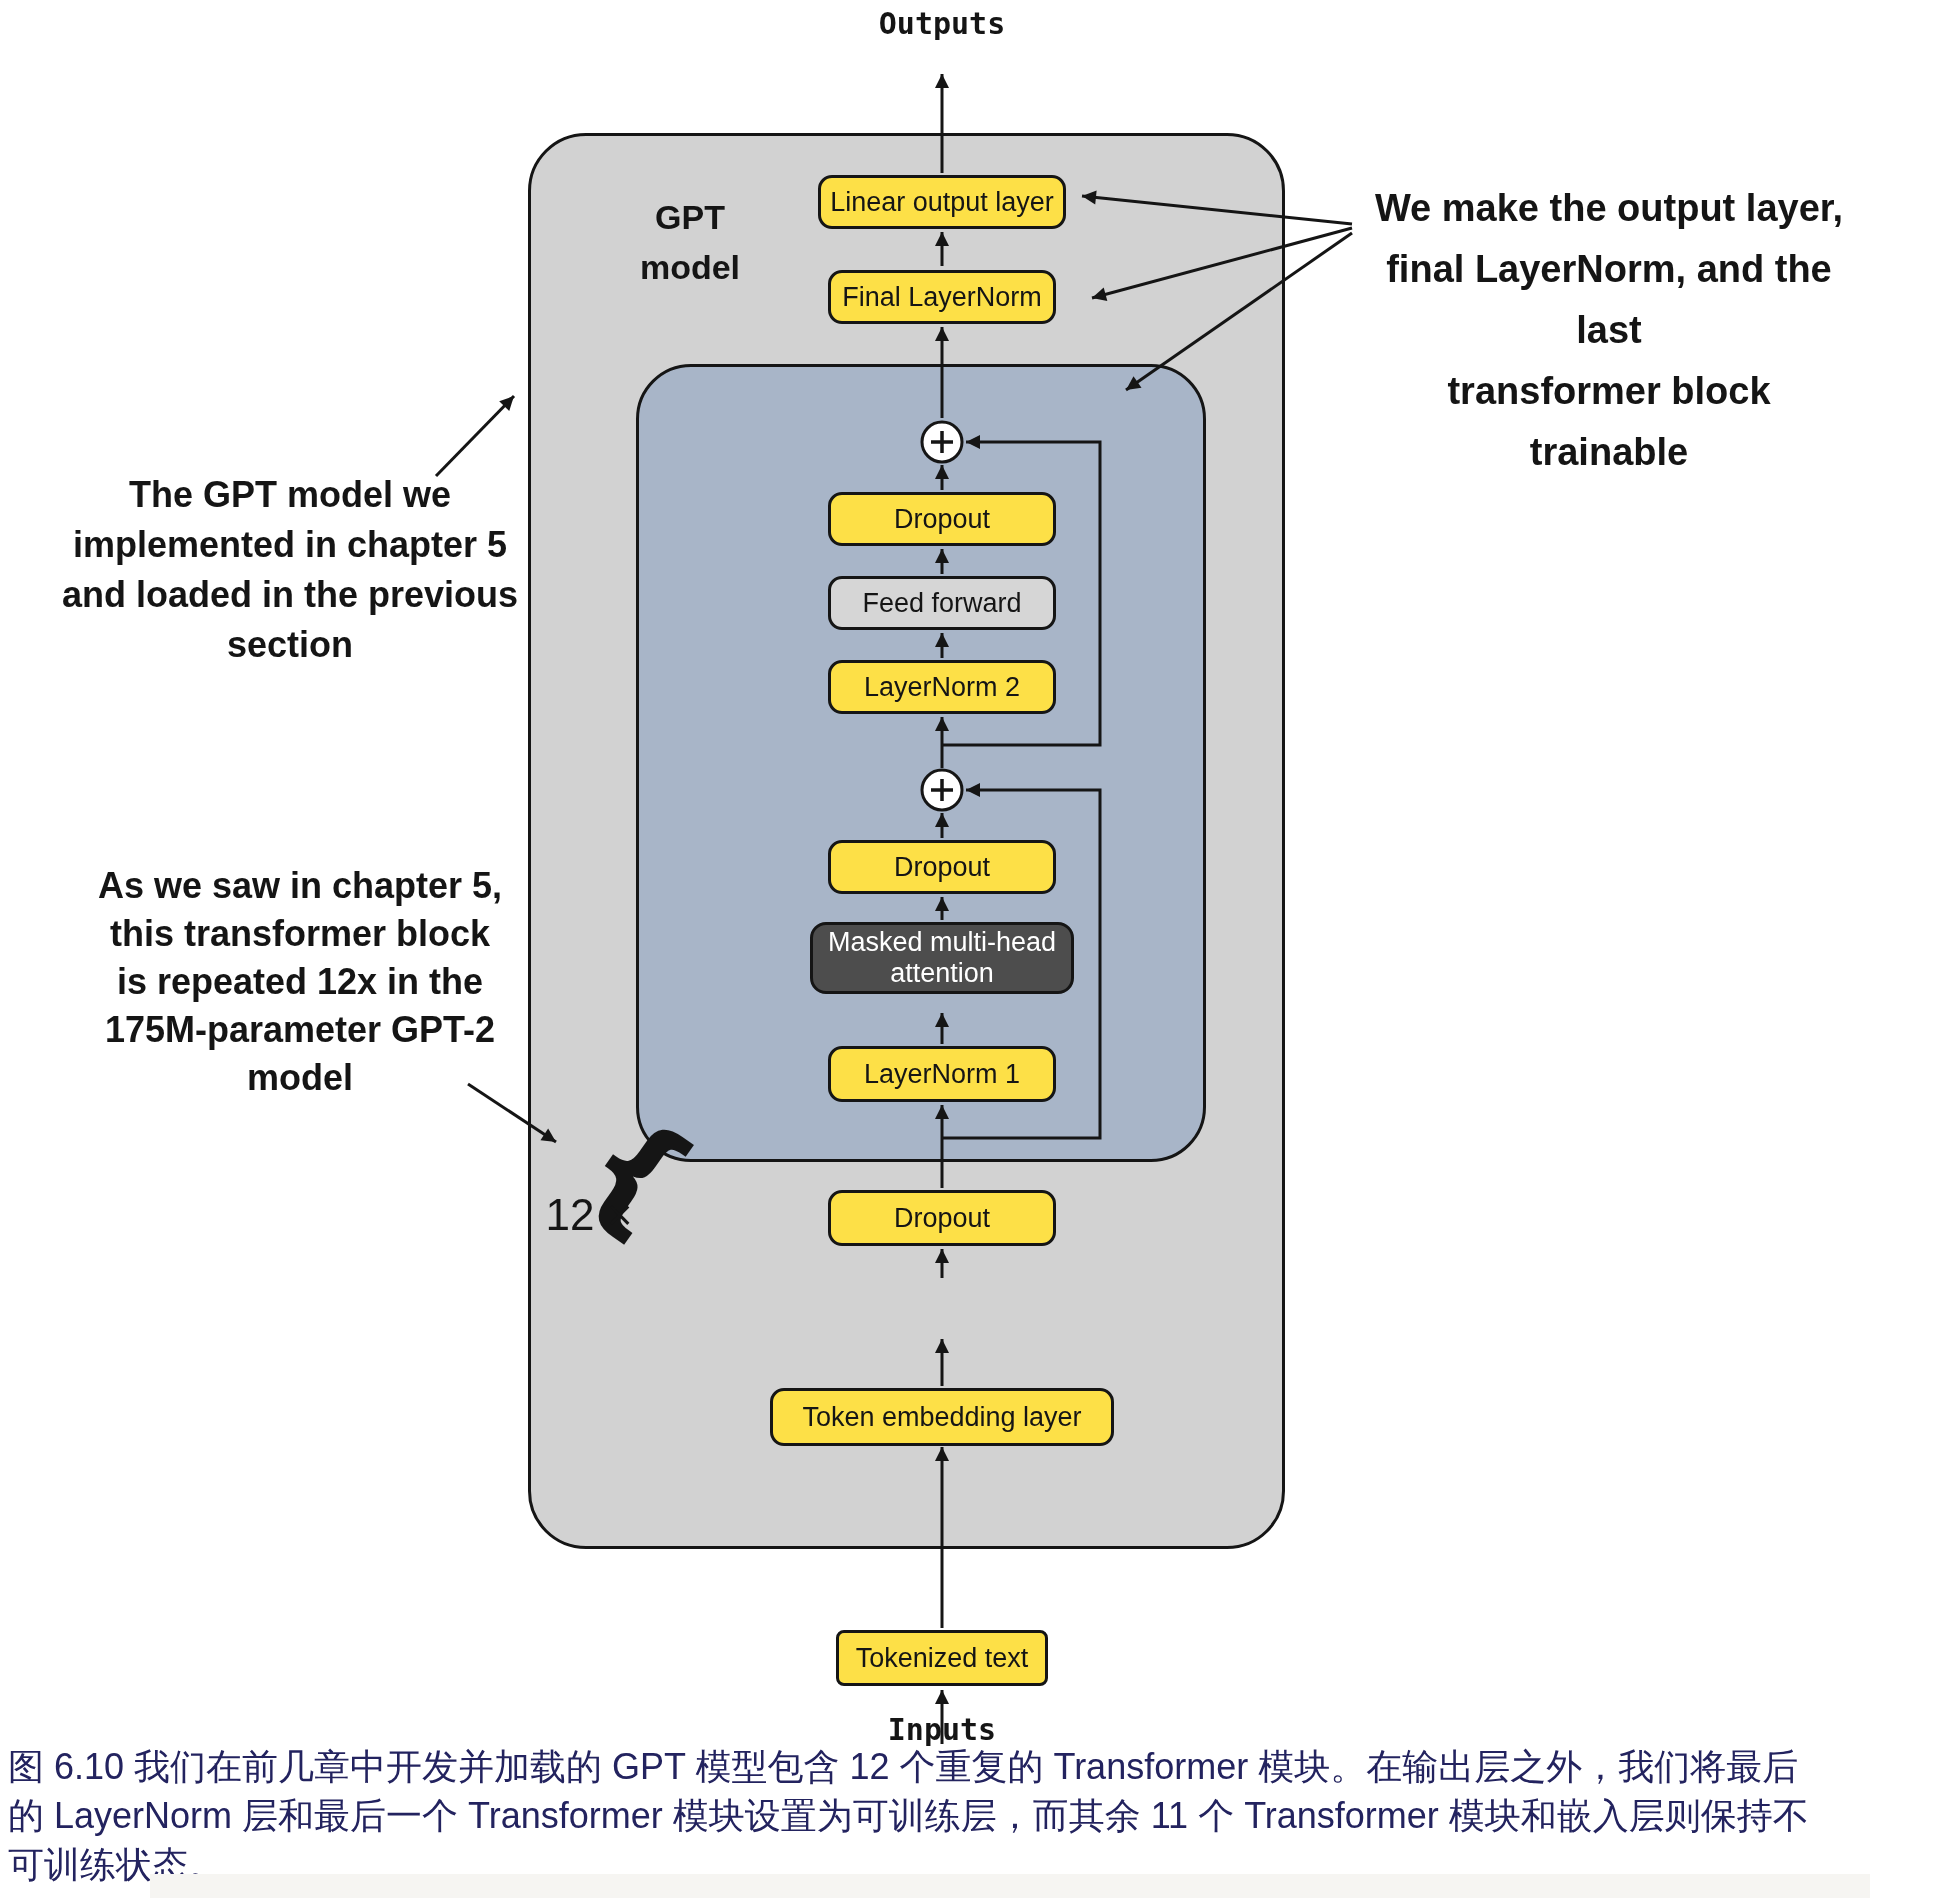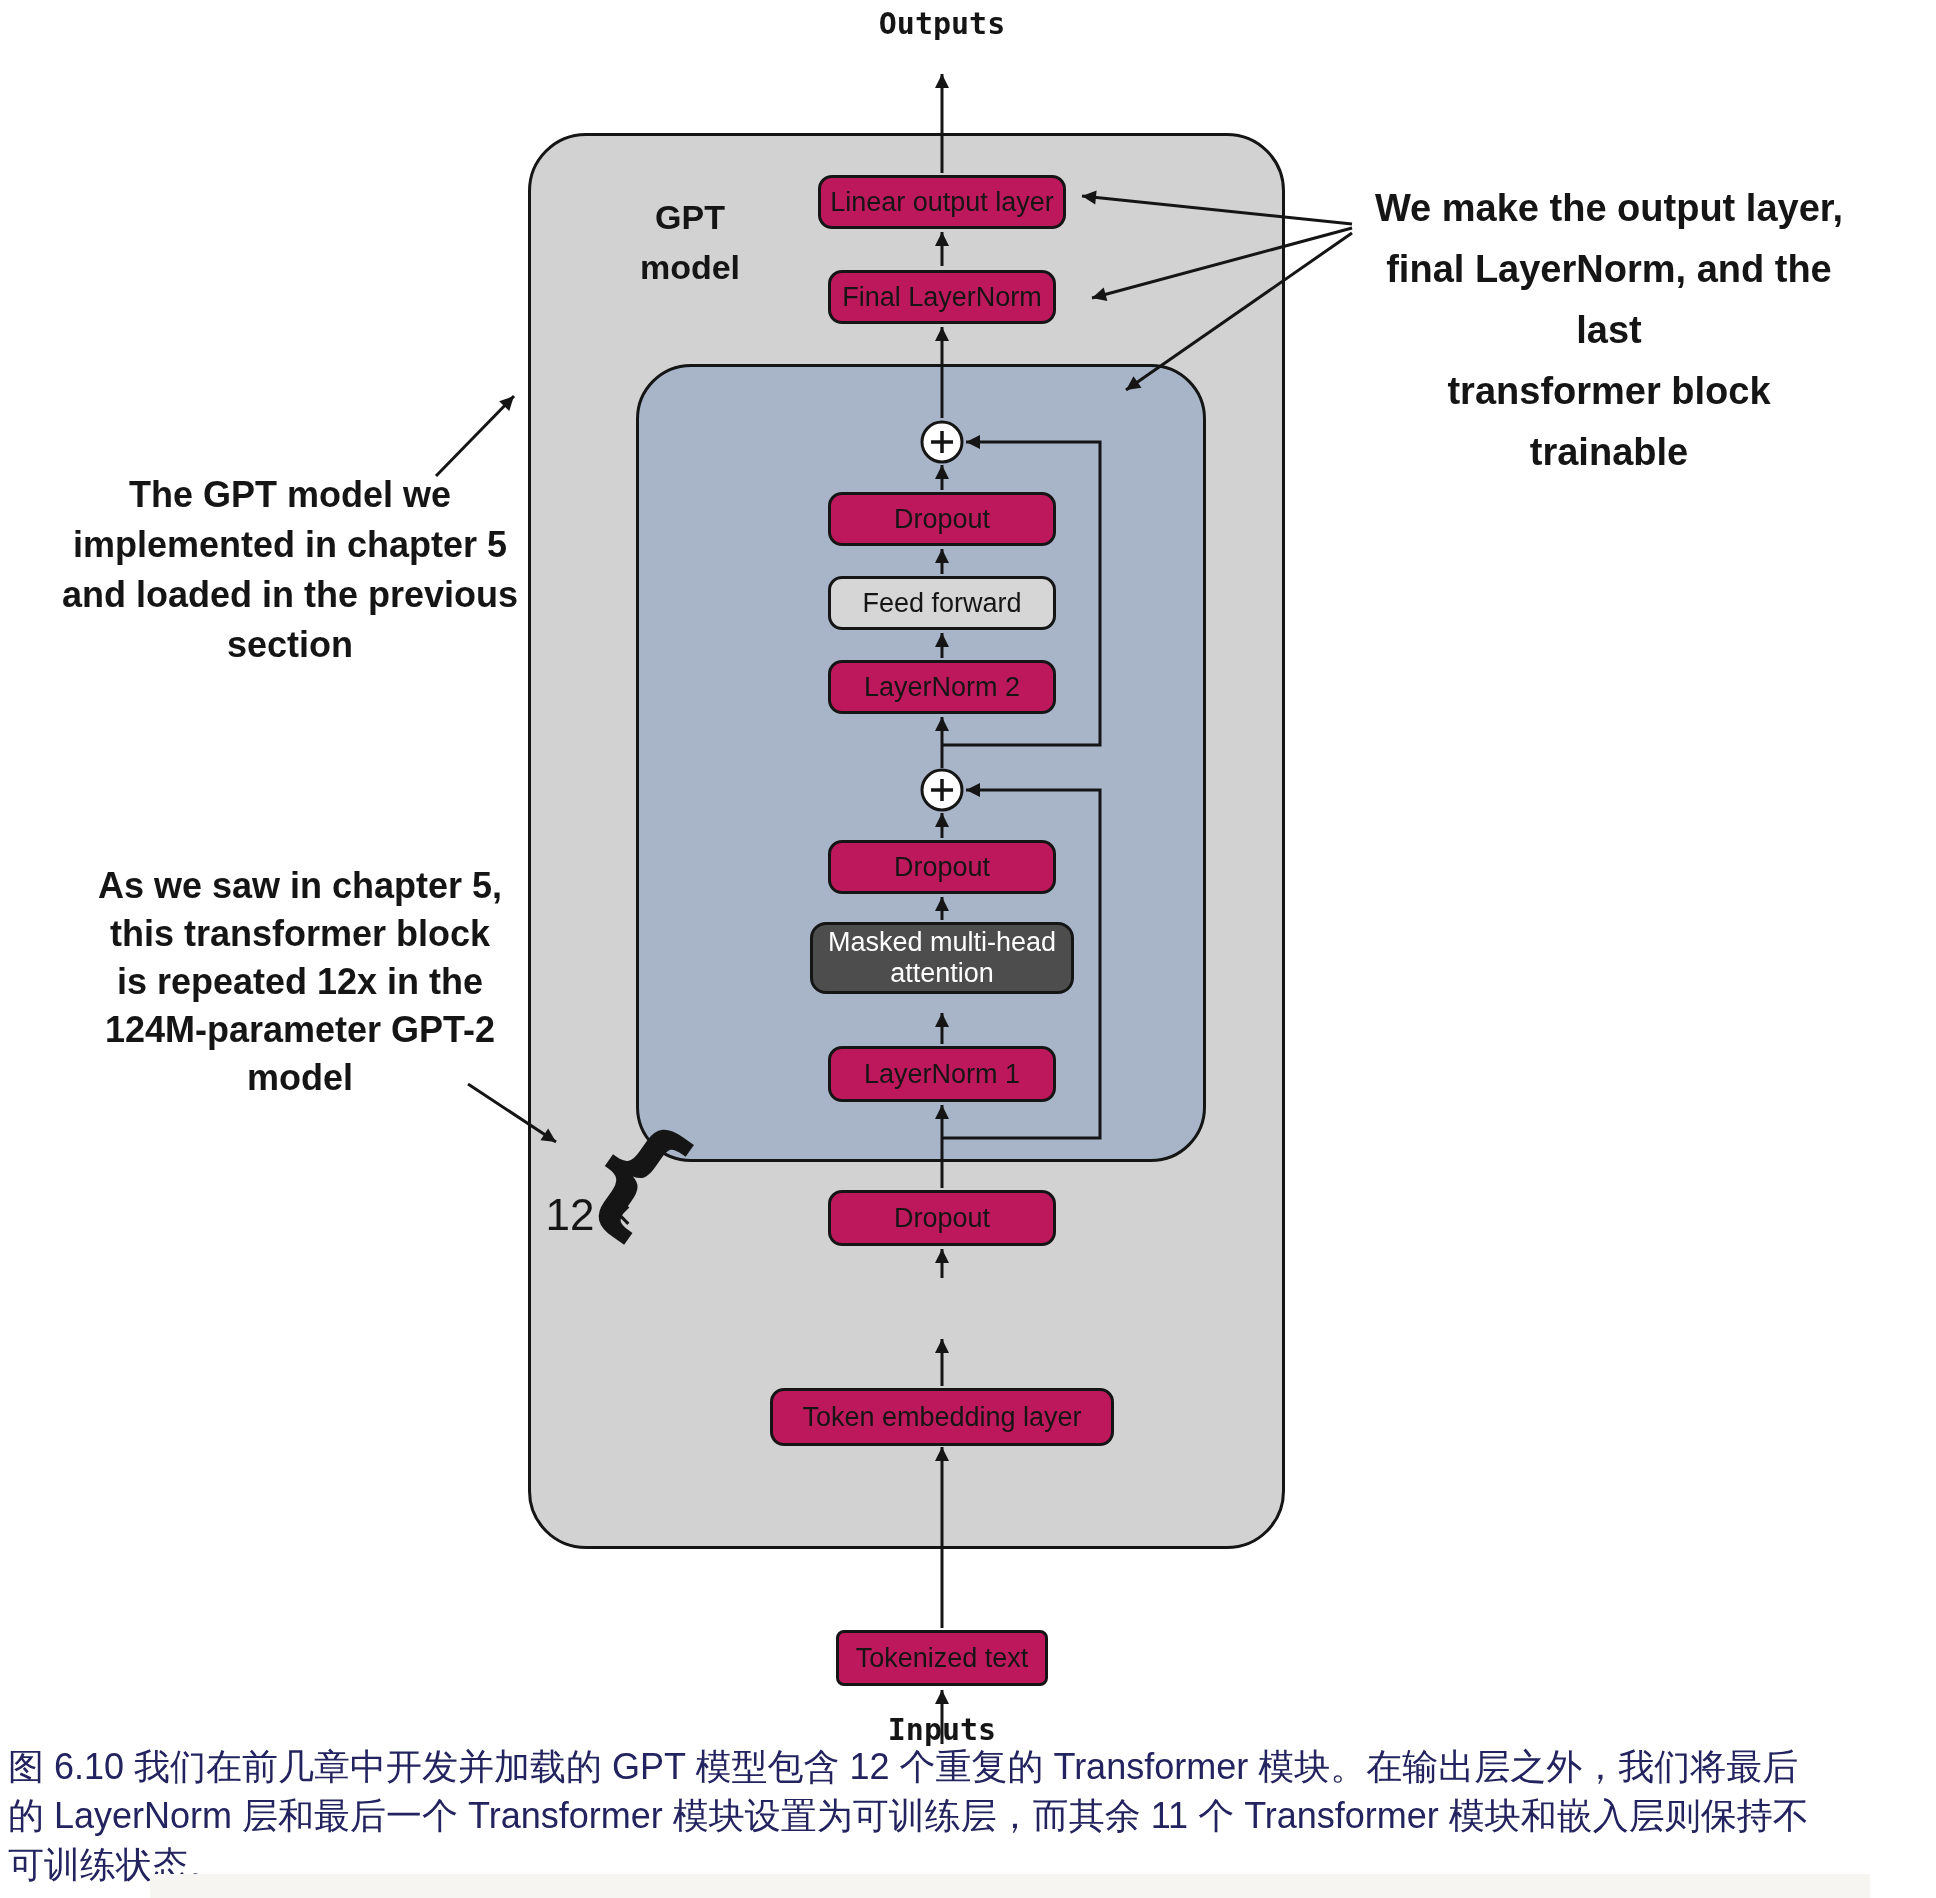--- a/index.html
+++ b/index.html
@@ -7,21 +7,21 @@
           font-family:"Liberation Sans",sans-serif;color:#151515;}
   .abs{position:absolute;}
   .pre{white-space:pre-line;}
   
   .gpt-box{left:528px;top:133px;width:757px;height:1416px;background:#d2d2d2;
            border:3px solid #151515;border-radius:58px;box-sizing:border-box;}
   .tf-box{left:636px;top:364px;width:570px;height:798px;background:#a8b5c8;
           border:3px solid #151515;border-radius:55px;box-sizing:border-box;}
   svg.wires{left:0;top:0;width:1936px;height:1898px;}
   
-  .node{box-sizing:border-box;background:#be185d;border:3px solid #151515;border-radius:14px;
+  .node{box-sizing:border-box;background:#fde047;border:3px solid #151515;border-radius:14px;
         display:flex;align-items:center;justify-content:center;text-align:center;
         font-size:27px;line-height:31px;z-index:3;}
   .node.gray{background:#d6d6d6;}
   .node.dark{background:#4d4d4d;color:#fff;border-radius:16px;}
   
   .mono{font-family:"DejaVu Sans Mono",monospace;font-weight:bold;font-size:30px;text-align:center;}
   .section-label{font-weight:bold;font-size:34px;text-align:center;}
   .ann{font-weight:bold;font-size:36px;text-align:center;}
   .caption{font-size:36px;line-height:49px;color:#23235f;text-align:left;}
   .brace{font-family:"DejaVu Sans",sans-serif;font-weight:bold;font-size:132px;
@@ -104,21 +104,21 @@
   <div class="abs brace" style="left:588px;top:1092px;width:100px;height:160px;">{</div>
   <div class="abs" style="left:524px;top:1190px;width:130px;font-size:44px;text-align:center;">12 ×</div>
 
   <div class="abs ann pre" style="left:40px;top:470px;width:500px;line-height:50px;">The GPT model we
 implemented in chapter 5
 and loaded in the previous
 section</div>
   <div class="abs ann pre" style="left:50px;top:862px;width:500px;line-height:48px;">As we saw in chapter 5,
 this transformer block
 is repeated 12x in the
-124M-parameter GPT-2
+175M-parameter GPT-2
 model</div>
   <div class="abs ann pre" style="left:1374px;top:178px;width:470px;line-height:61px;font-size:38px;">We make the output layer,
 final LayerNorm, and the last
 transformer block trainable</div>
 
   <div class="abs caption pre" style="left:8px;top:1742px;width:1920px;">图 6.10 我们在前几章中开发并加载的 GPT 模型包含 12 个重复的 Transformer 模块。在输出层之外，我们将最后
 的 LayerNorm 层和最后一个 Transformer 模块设置为可训练层，而其余 11 个 Transformer 模块和嵌入层则保持不
 可训练状态。</div>
 
   <div class="abs strip" style="left:150px;top:1874px;width:1720px;height:24px;"></div>

